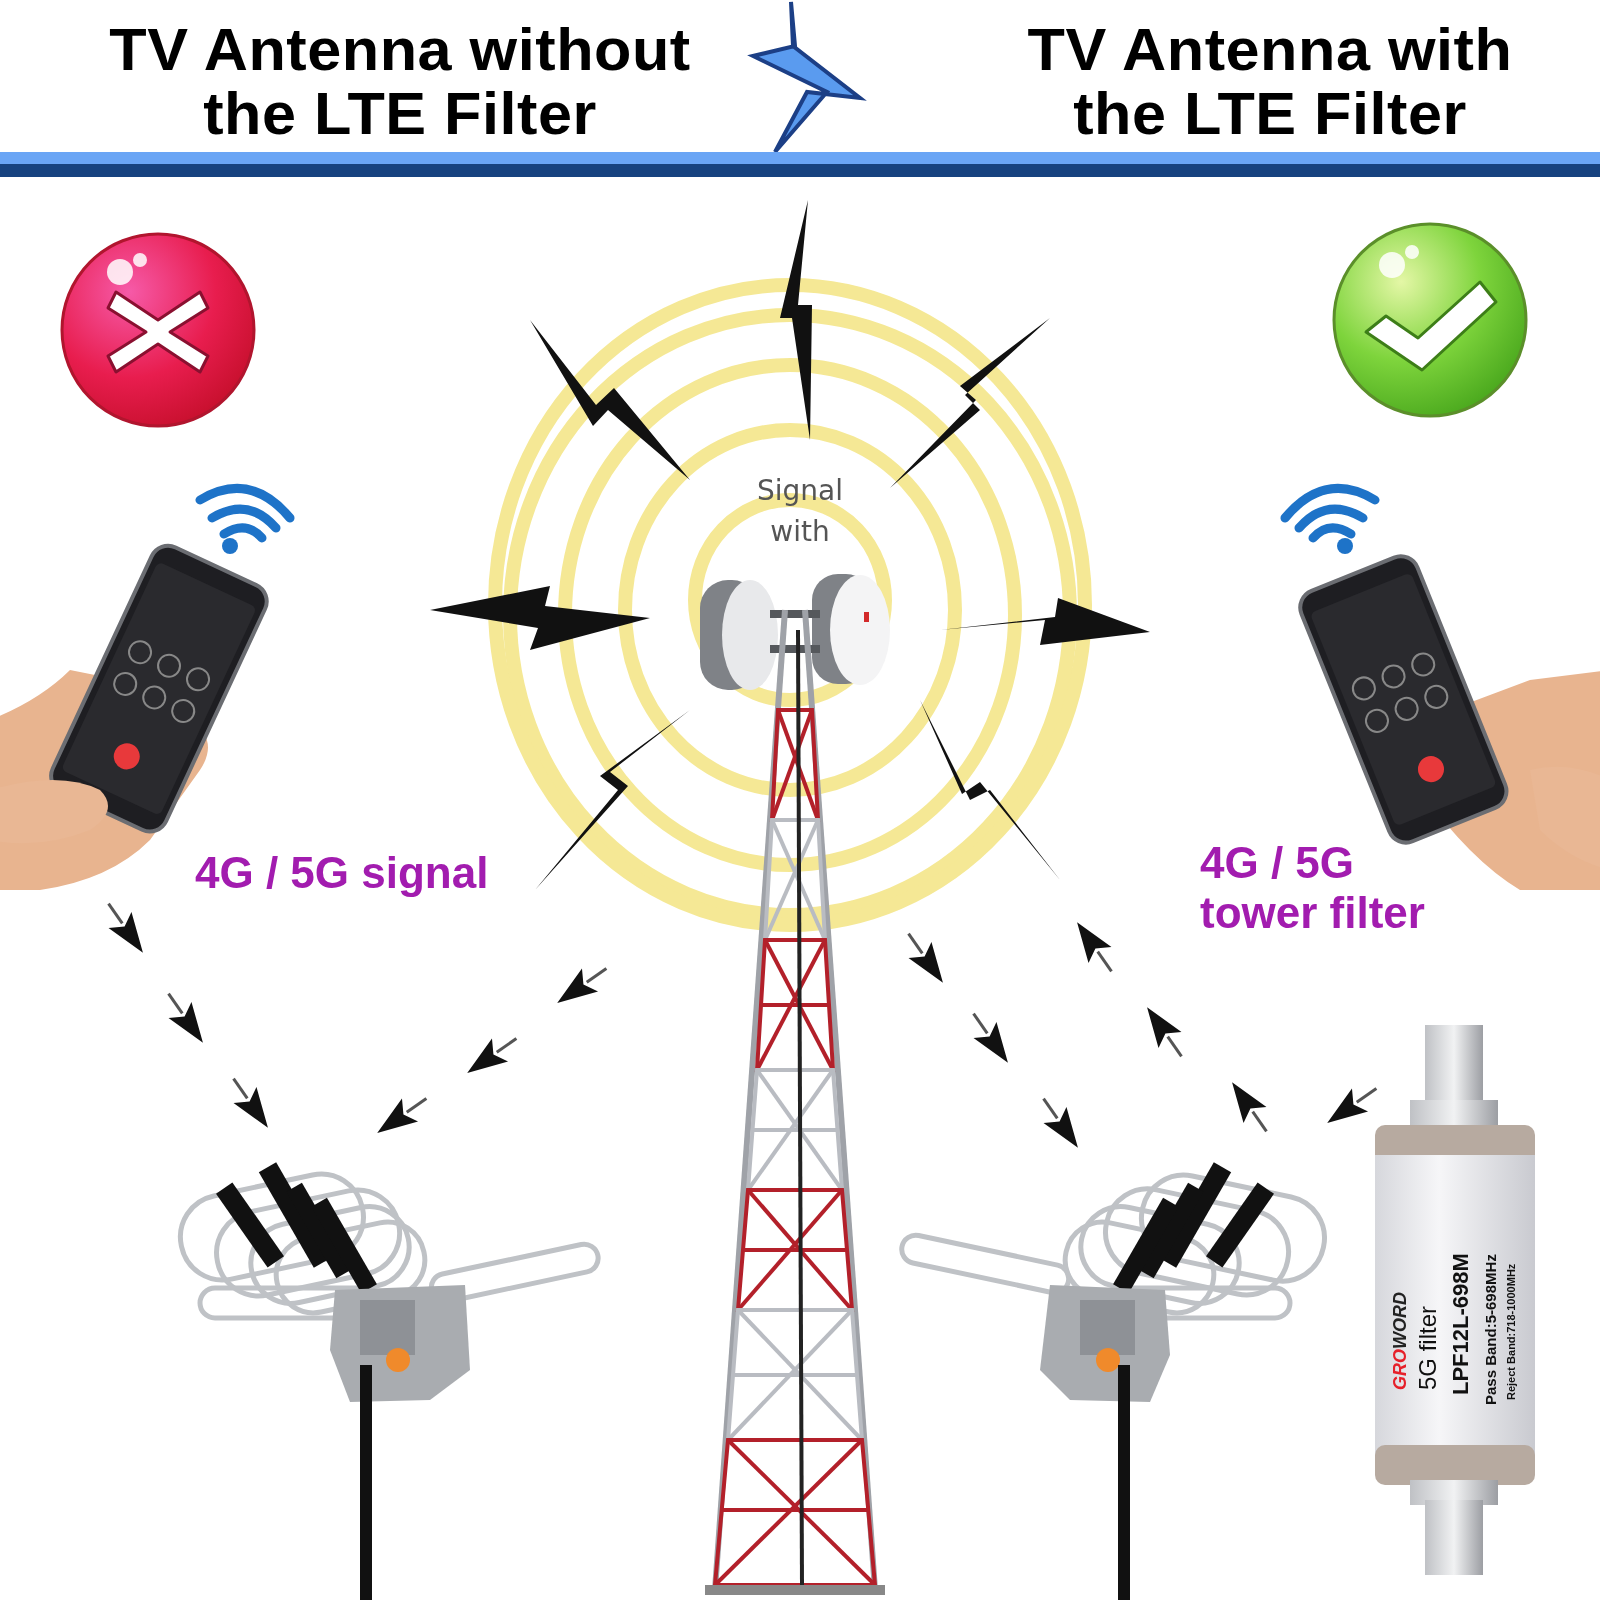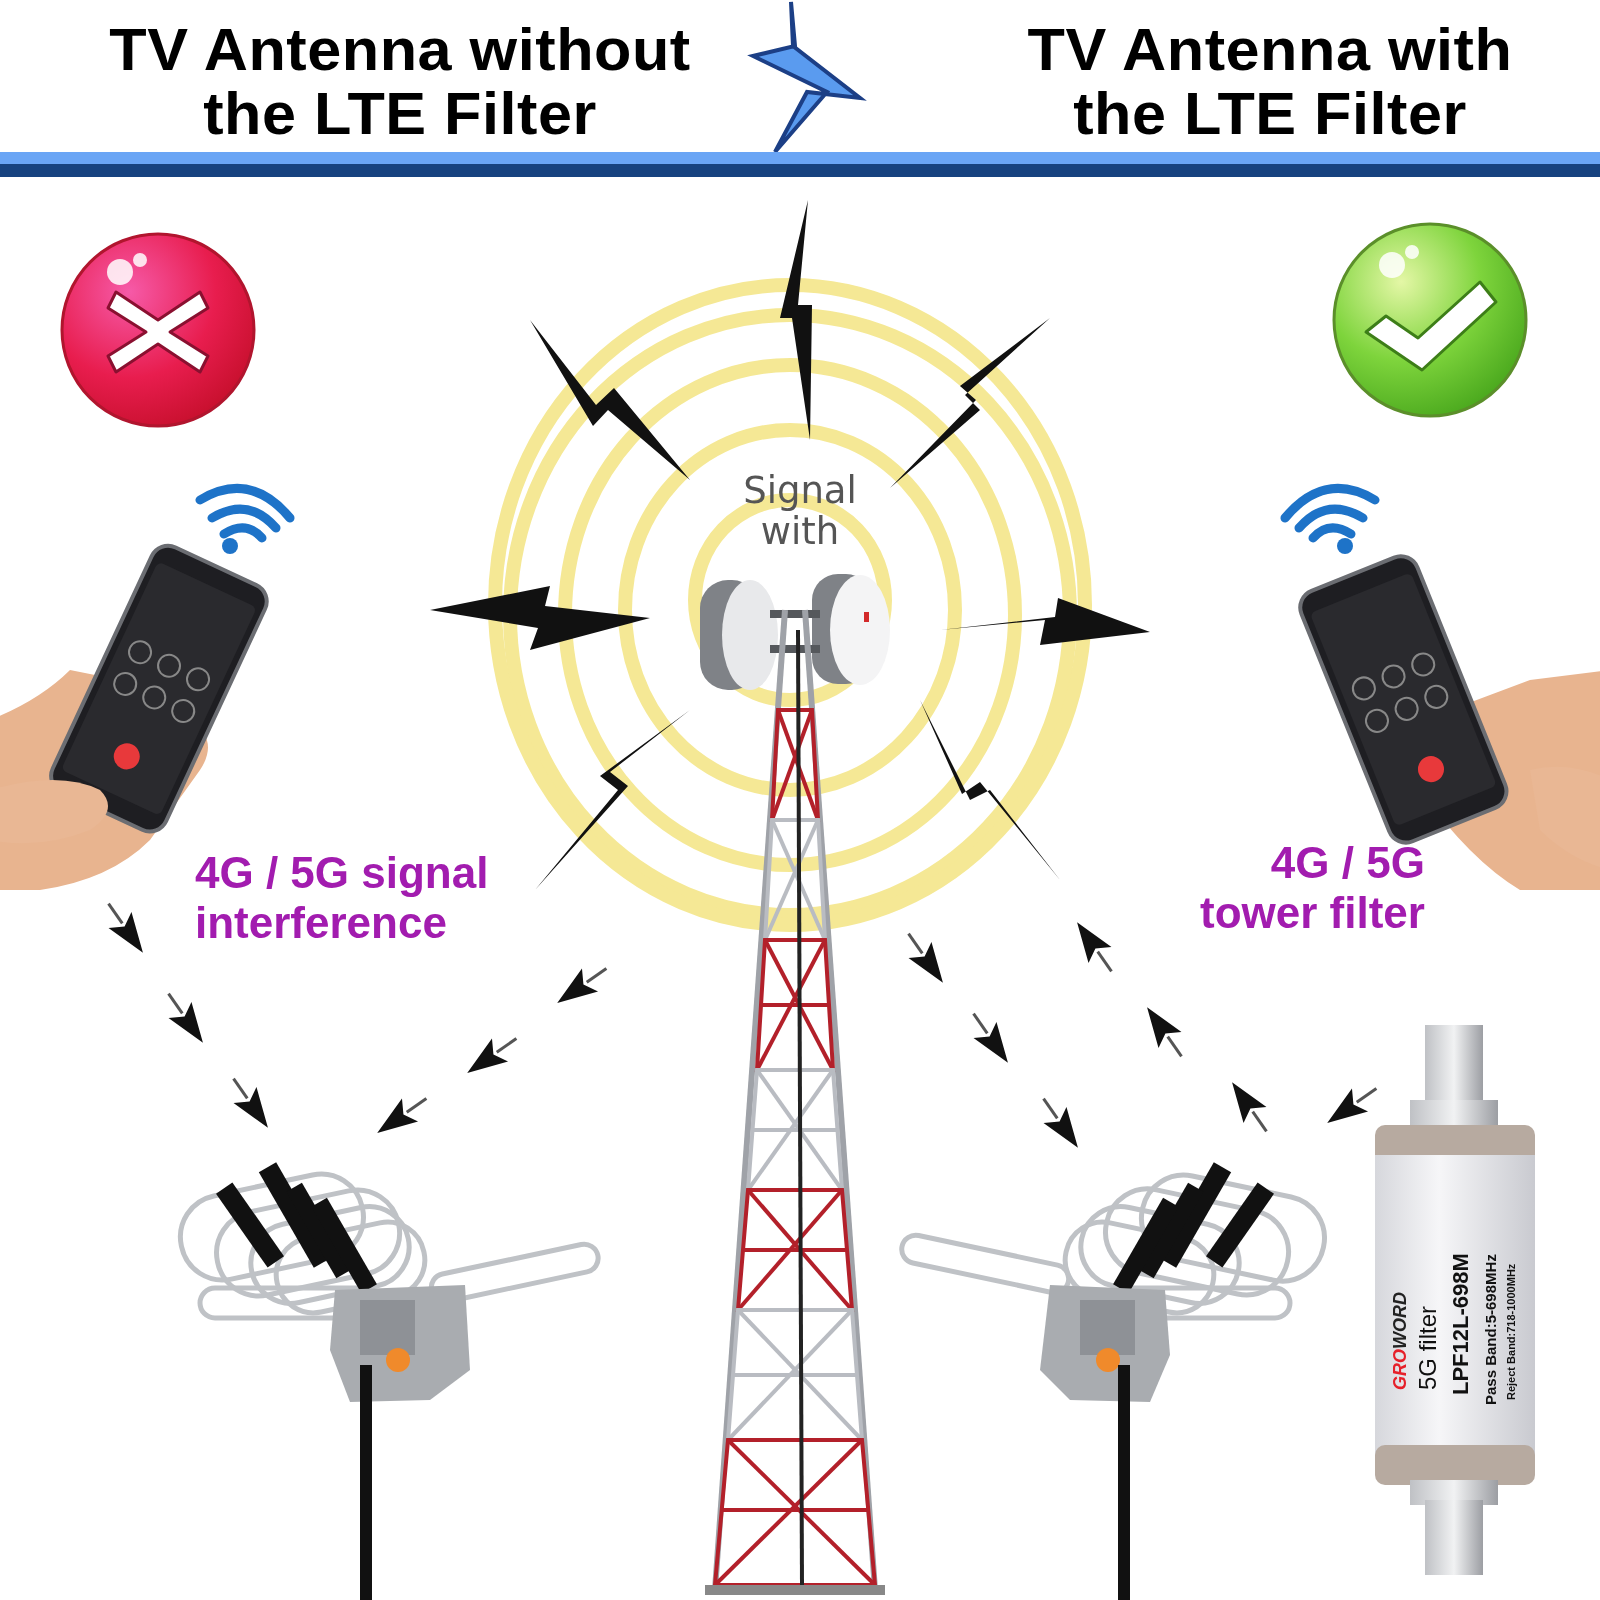--- a/index.html
+++ b/index.html
@@ -4,21 +4,21 @@
 <style>
   html,body{margin:0;padding:0;background:#ffffff;}
   body{width:1600px;height:1600px;position:relative;overflow:hidden;font-family:"Liberation Sans",sans-serif;}
   .abs{position:absolute;}
   .header-title{position:absolute;font-family:"Liberation Sans",sans-serif;font-weight:bold;font-size:60px;line-height:64px;color:#000;text-align:center;letter-spacing:0.5px;transform:scaleX(1.02);}
   .header-title span{display:block;}
   .band-light{position:absolute;left:0;top:152px;width:1600px;height:12px;background:#6aa5f5;}
   .band-dark{position:absolute;left:0;top:164px;width:1600px;height:13px;background:#17427f;}
   .caption{position:absolute;font-family:"Liberation Sans",sans-serif;font-size:44px;line-height:50px;color:#a21caf;font-weight:bold;}
   .caption span{display:block;}
-  .tower-label{position:absolute;left:700px;top:470px;width:200px;text-align:center;font-family:"DejaVu Sans",sans-serif;font-size:37px;line-height:41px;color:#555;}
+  .tower-label{position:absolute;left:700px;top:470px;width:200px;text-align:center;font-family:"DejaVu Sans",sans-serif;font-size:28px;line-height:41px;color:#555;}
   .tower-label span{display:block;}
   svg{position:absolute;overflow:visible;}
   .label-filter{position:absolute;transform:rotate(-90deg);transform-origin:left top;white-space:nowrap;font-family:"Liberation Sans",sans-serif;color:#111;font-weight:bold;}
 </style>
 </head>
 <body>
 
 <div class="header-title" style="left:60px;top:18px;width:680px;">
   <span>TV Antenna without</span>
   <span>the LTE Filter</span>
@@ -206,23 +206,22 @@
   <g fill="none" stroke="#1e73c8" stroke-width="9" stroke-linecap="round">
     <path d="M10,40 Q50,-8 100,22"></path>
     <path d="M24,50 Q52,18 88,40"></path>
     <path d="M38,60 Q54,42 76,56"></path>
   </g>
   <circle cx="70" cy="68" r="8" fill="#1e73c8"></circle>
 </svg>
 
 <div class="caption" style="left:195px;top:848px;">
   <span>4G / 5G signal</span>
-  <span>interference</span>
-</div>
-<div class="caption" style="left:1200px;top:838px;text-align:right;">
+</div>
+<div class="caption" style="left:1200px;top:838px;">
   <span>4G / 5G</span>
   <span>tower filter</span>
 </div>
 
 <svg style="left:0;top:0;" width="1600" height="1600">
   <defs>
     <g id="arr">
         <polygon points="0,-14 40,0 0,14 8,0" fill="#111"></polygon>
         <line x1="-20" y1="0" x2="4" y2="0" stroke="#555" stroke-width="3"></line>
       </g>

